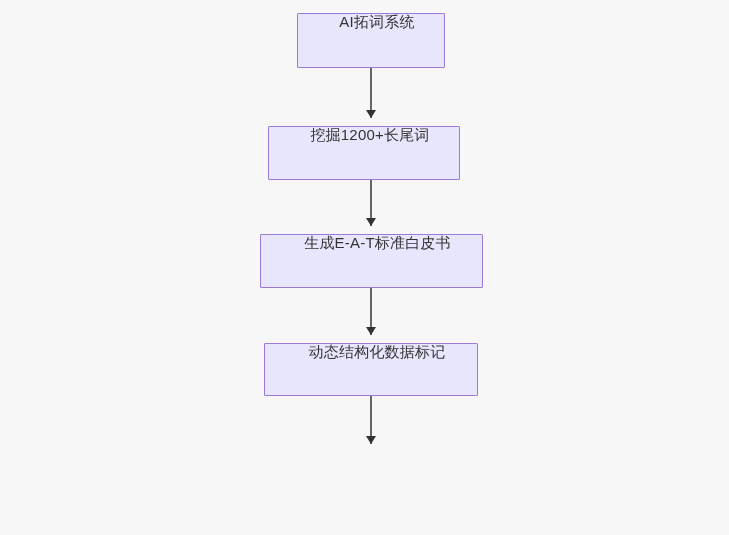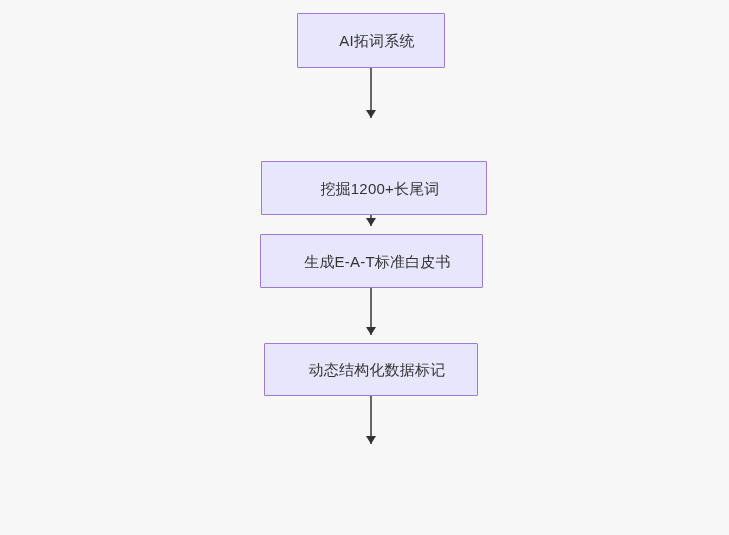--- a/index.html
+++ b/index.html
@@ -19,21 +19,21 @@
     width: 729px;
     height: 535px;
   }
   .node {
     position: absolute;
     box-sizing: border-box;
     background: #e8e6fc;
     border: 1.5px solid #9d7ad6;
     border-radius: 1px;
     display: flex;
-    align-items: center;
+    align-items: flex-start;
     justify-content: center;
     color: #333333;
     font-size: 15px;
     line-height: 1;
     letter-spacing: 0.2px;
     white-space: nowrap;
     padding-left: 12px;
     -webkit-font-smoothing: antialiased;
   }
   .node-label {
@@ -83,21 +83,21 @@
 
   <div class="edge" style="left:370px; top:396px; height:48px;">
     <div class="edge-line" style="height:48px;"></div>
     <div class="edge-arrow" style="top:40px;"></div>
   </div>
 
   <div class="node" style="left:297px; top:13px; width:148px; height:55px;">
     <span class="node-label">AI拓词系统</span>
   </div>
 
-  <div class="node" style="left:261px; top:126px; width:226px; height:54px;margin-top:35px;">
+  <div class="node" style="left:268px; top:126px; width:192px; height:54px;">
     <span class="node-label">挖掘1200+长尾词</span>
   </div>
 
   <div class="node" style="left:260px; top:234px; width:223px; height:54px;">
     <span class="node-label">生成E-A-T标准白皮书</span>
   </div>
 
   <div class="node" style="left:264px; top:343px; width:214px; height:53px;">
     <span class="node-label">动态结构化数据标记</span>
   </div>

